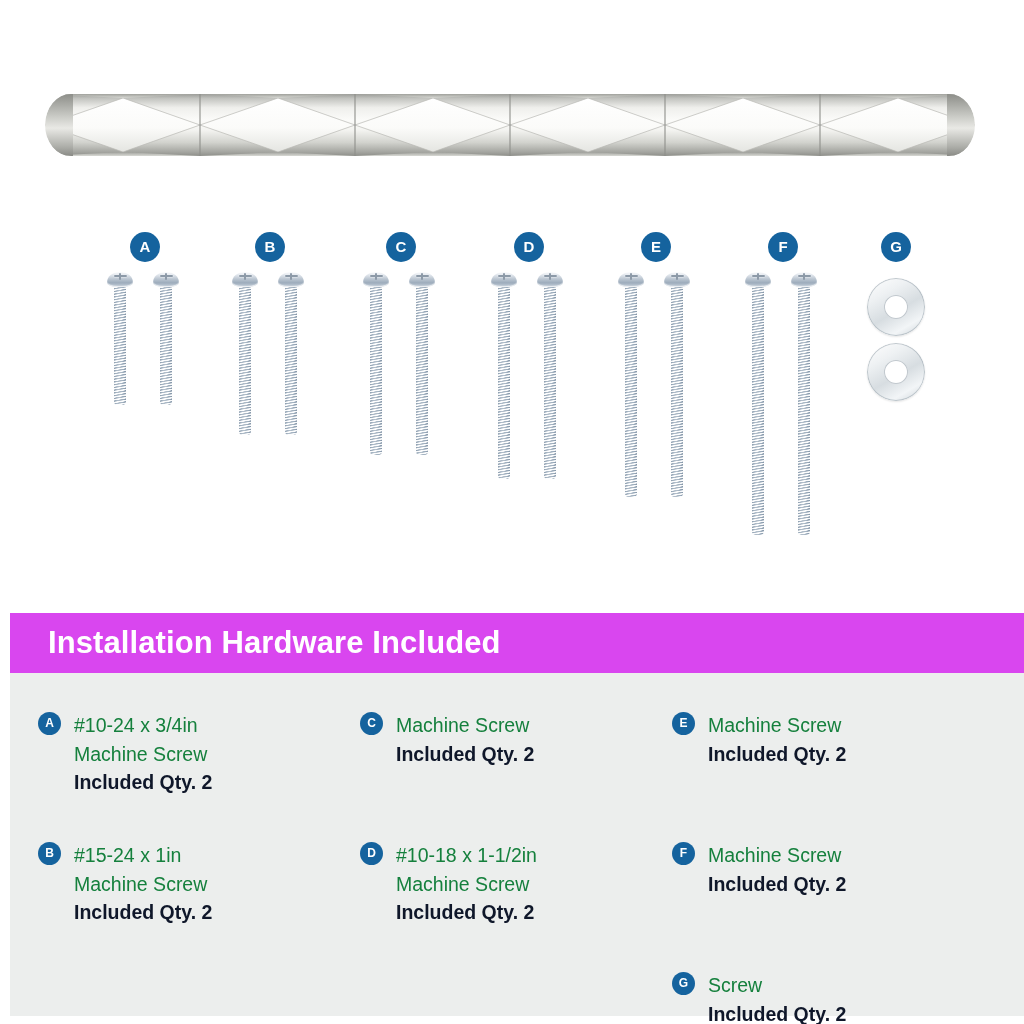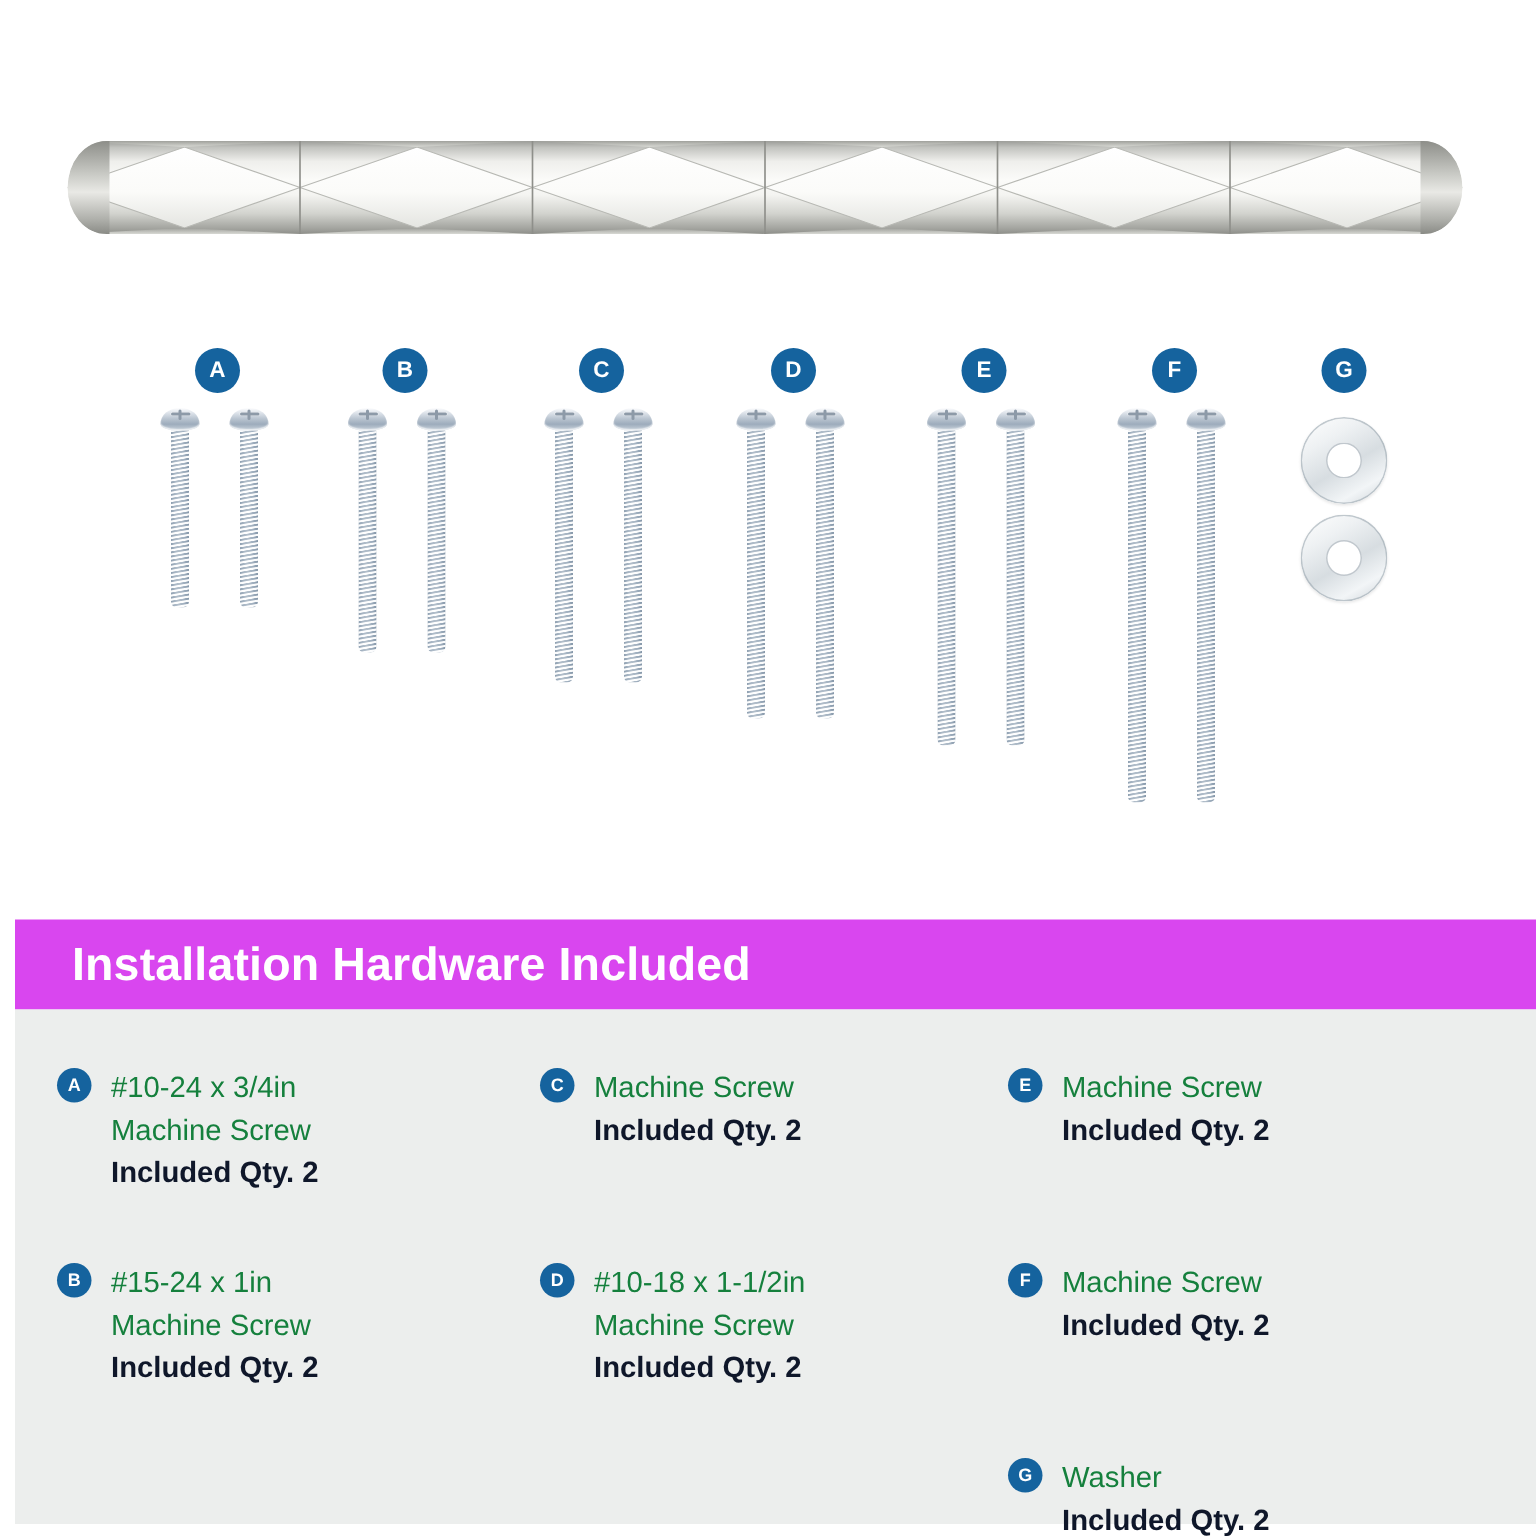--- a/index.html
+++ b/index.html
@@ -313,21 +313,21 @@
           <div class="legend-line">Machine Screw</div>
           <div class="legend-qty">Included Qty. 2</div>
         </div>
         <div class="legend-item">
           <span class="legend-badge">F</span>
           <div class="legend-line">Machine Screw</div>
           <div class="legend-qty">Included Qty. 2</div>
         </div>
         <div class="legend-item" style="min-height:60px;">
           <span class="legend-badge">G</span>
-          <div class="legend-line">Washer</div>
+          <div class="legend-line">Screw</div>
           <div class="legend-qty">Included Qty. 2</div>
         </div>
       </div>
 
     </div>
   </div>
 
 </div>
 
 </body></html>

